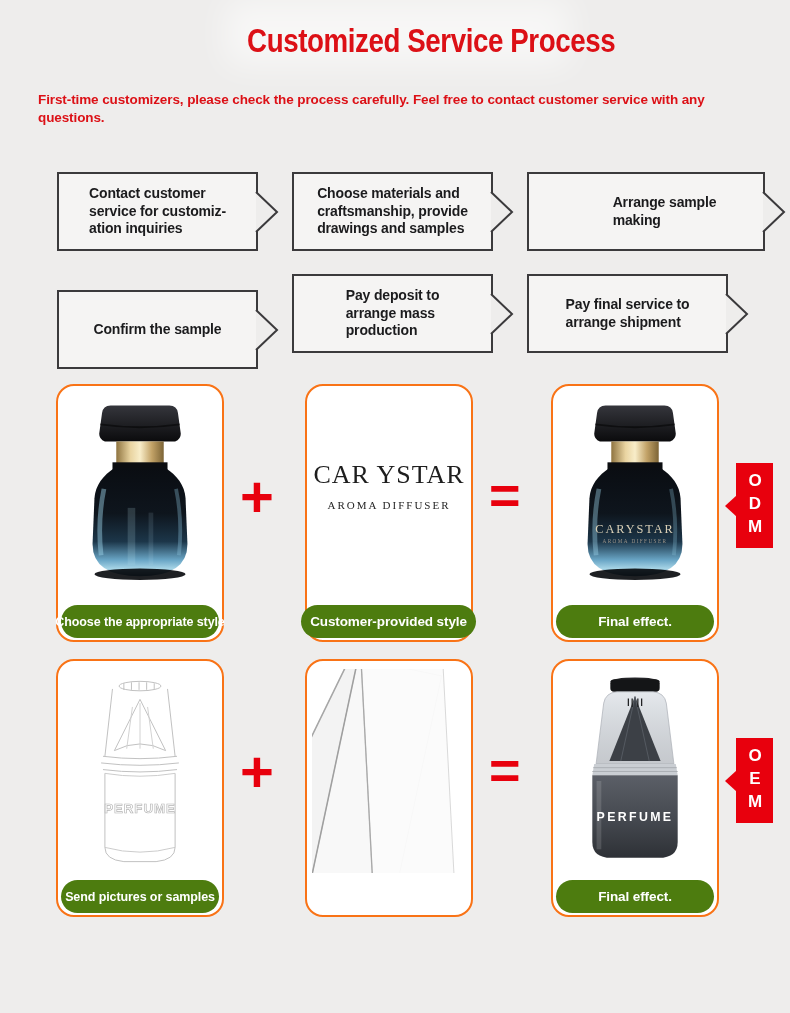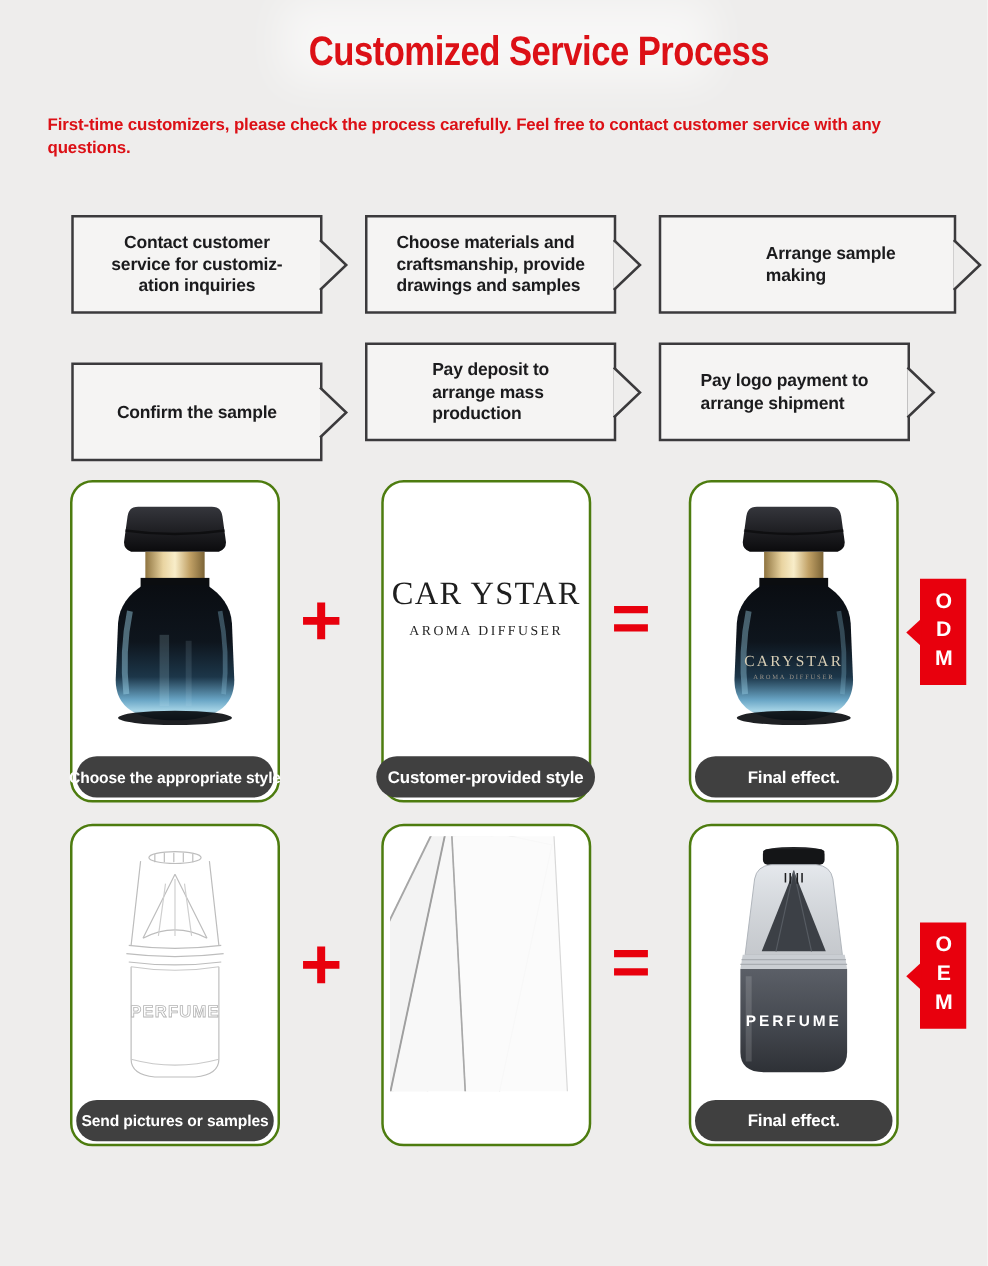--- a/index.html
+++ b/index.html
@@ -9,27 +9,27 @@
         filter:blur(16px);border-radius:10px;}
   .page-title{position:absolute;left:0;top:22px;width:790px;text-align:center;margin:0;
         color:#dc1016;font-size:33px;font-weight:700;padding-left:36px;}
   .page-title span{display:inline-block;transform:scaleX(.84);letter-spacing:-.5px;white-space:nowrap;}
   .page-subtitle{position:absolute;left:38px;top:91px;width:716px;margin:0;color:#dc1016;
         font-size:13.5px;font-weight:700;line-height:1.3;letter-spacing:-.1px;}
   
   .step{position:absolute;width:197px;height:75px;background:#f5f4f3;border:2px solid #3b3a3c;
         display:flex;align-items:center;justify-content:center;}
   .step-text{font-size:14px;font-weight:700;color:#1b1b1d;white-space:pre-line;line-height:1.24;letter-spacing:-.15px;}
-  .ta-c{text-align:center}.ta-l{text-align:left}
+  .ta-c{text-align:left}.ta-l{text-align:left}
   .chev{position:absolute;right:-24px;top:50%;transform:translateY(-50%);width:26px;height:44px;}
   
-  .card{position:absolute;width:164px;height:254px;background:#fff;border:2px solid #4d7c0f;border-radius:18px;}
+  .card{position:absolute;width:164px;height:254px;background:#fff;border:2px solid #f97316;border-radius:18px;}
   .card-img{position:absolute;left:5px;right:5px;top:8px;bottom:42px;display:flex;align-items:flex-start;justify-content:center;}
   .card-img svg{width:100%;height:100%;}
-  .pill{position:absolute;bottom:2px;left:3px;right:3px;height:33px;background:#404040;border-radius:17px;
+  .pill{position:absolute;bottom:2px;left:3px;right:3px;height:33px;background:#4d7c0f;border-radius:17px;
         color:#fff;font-weight:700;font-size:13.5px;display:flex;align-items:center;justify-content:center;
         white-space:nowrap;letter-spacing:-.1px;}
   .pill.tight{font-size:12.5px;}
   .pill.wide{left:-6px;right:-5px;overflow:hidden;}
   .logo-block{position:absolute;left:0;right:0;top:74px;text-align:center;}
   .logo-title{font-family:"Liberation Serif","DejaVu Serif",serif;font-size:26px;color:#1e1e1e;letter-spacing:1px;}
   .logo-sub{font-family:"Liberation Serif","DejaVu Serif",serif;font-size:11px;color:#262626;letter-spacing:2px;margin-top:9px;}
   
   .op{position:absolute;color:#e8000d;font-weight:700;line-height:1;}
   .op-plus{font-size:58px;}
@@ -83,21 +83,21 @@
   </div>
   <div class="step" style="left:292px;top:274px;">
     <span class="step-text ta-l">Pay deposit to
 arrange mass
 production</span>
     <svg class="chev" viewBox="0 0 26 44">
         <path d="M2,2 L23,22 L2,42" fill="#eeedec" stroke="#3b3a3c" stroke-width="2"></path>
       </svg>
   </div>
   <div class="step" style="left:527px;top:274px;">
-    <span class="step-text ta-l">Pay logo payment to
+    <span class="step-text ta-l">Pay final service to
 arrange shipment</span>
     <svg class="chev" viewBox="0 0 26 44">
         <path d="M2,2 L23,22 L2,42" fill="#eeedec" stroke="#3b3a3c" stroke-width="2"></path>
       </svg>
   </div>
 
   <div class="card" style="left:56px;top:384px;">
     <div class="card-img">
       <svg viewBox="0 0 150 215">
         <defs>

